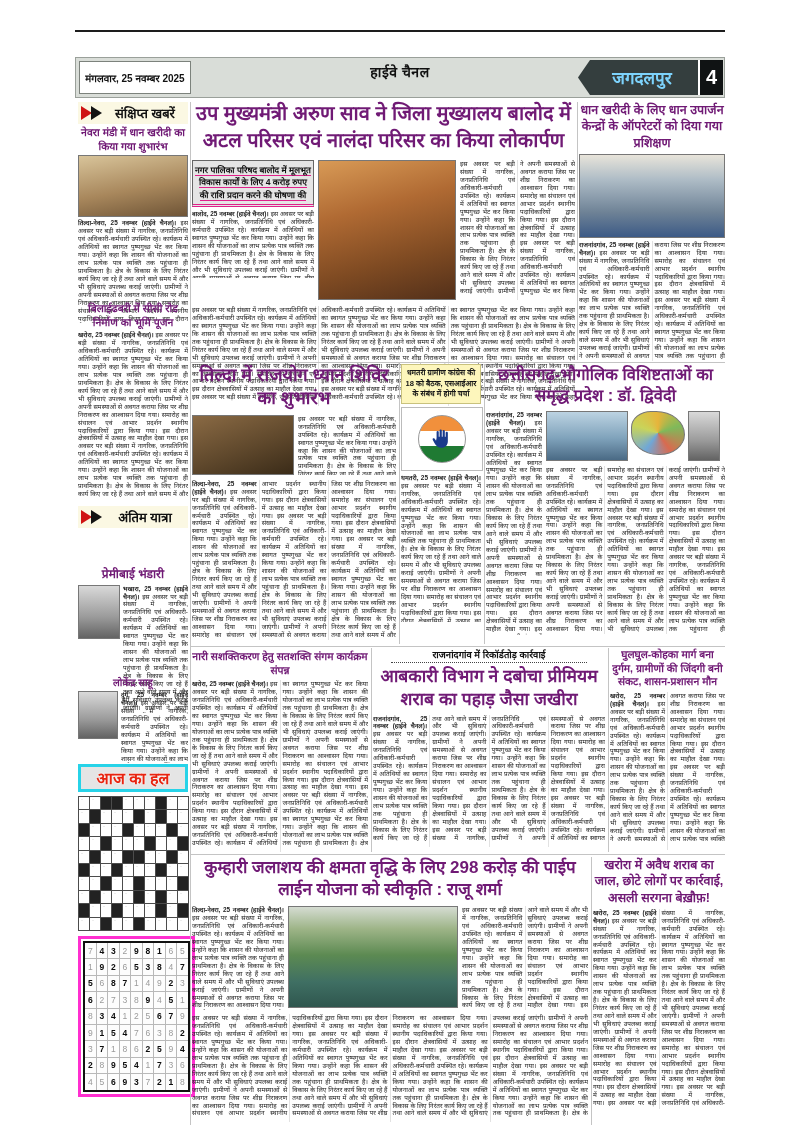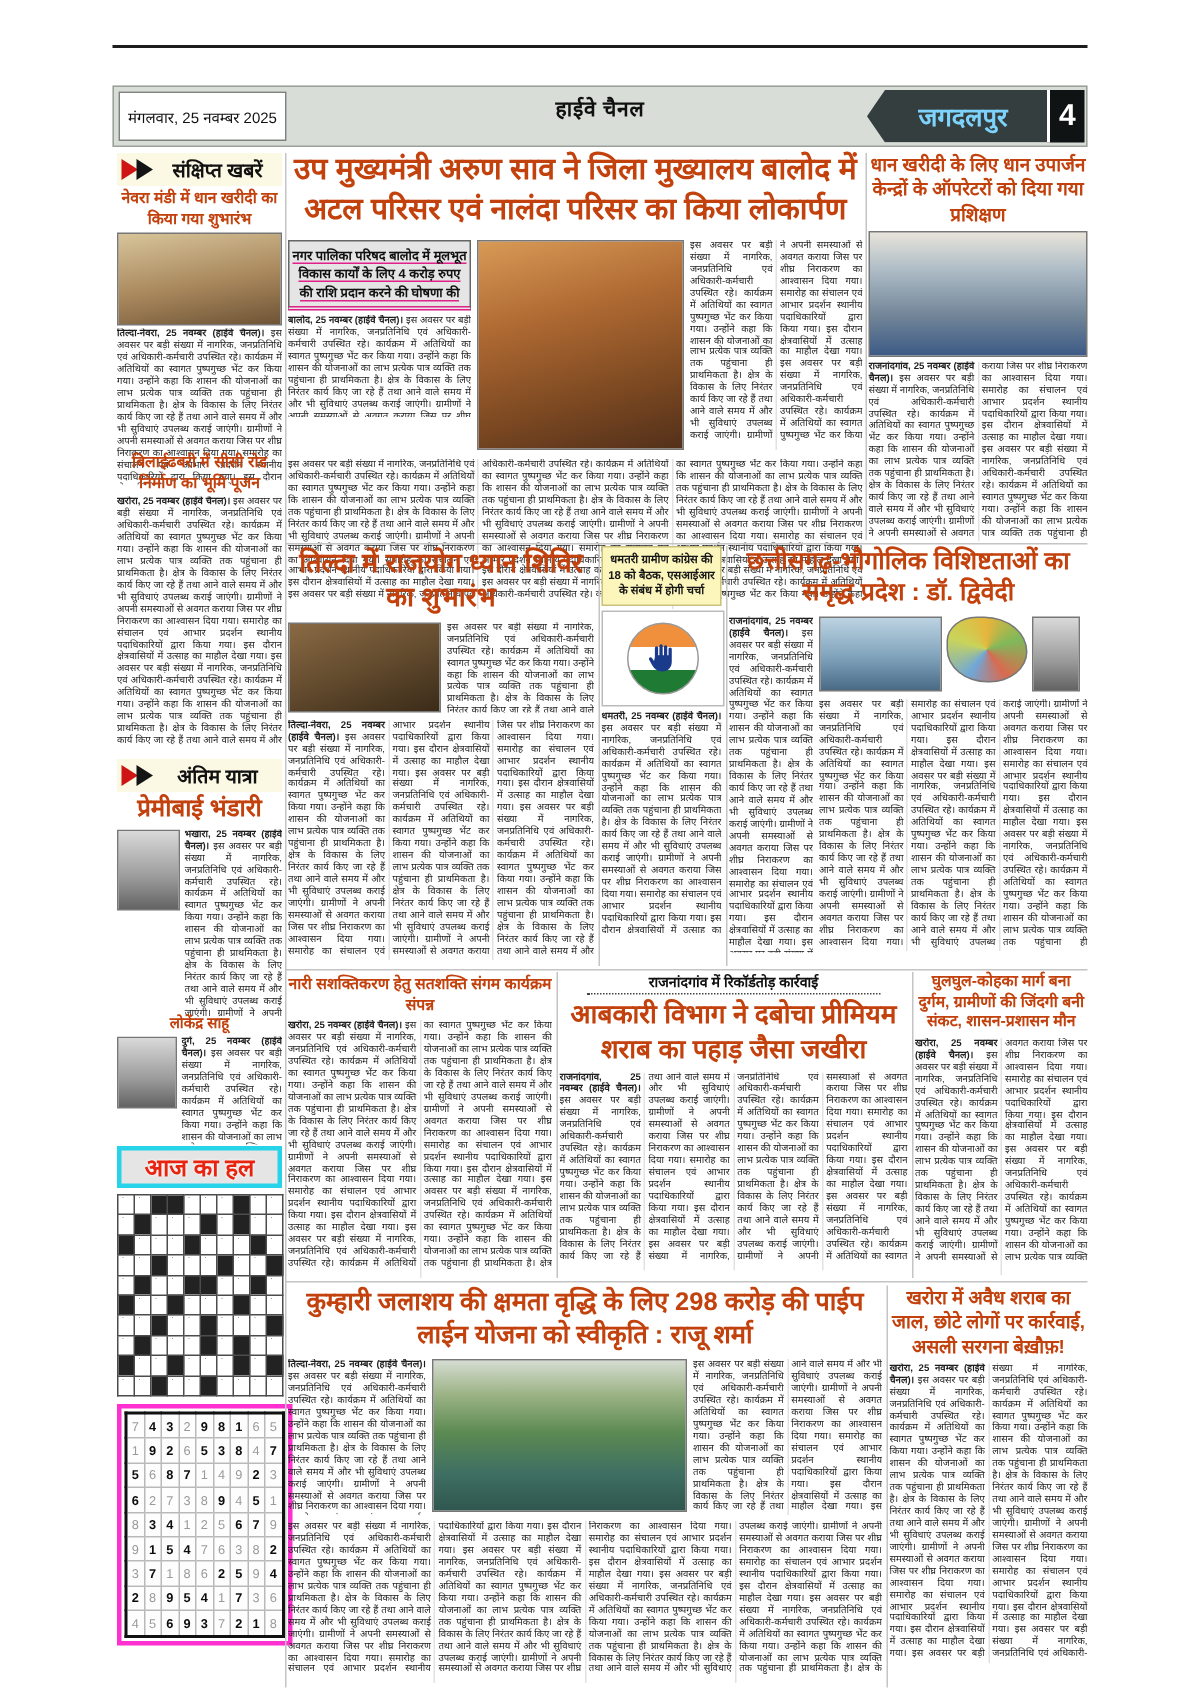--- a/index.html
+++ b/index.html
@@ -3,29 +3,29 @@
 <meta charset="utf-8">
 <style>
   html,body{margin:0;padding:0;background:#ffffff;}
   body{font-family:"Liberation Sans","DejaVu Sans",sans-serif;}
   .sheet{position:relative;width:800px;height:1133px;background:#fff;overflow:hidden;}
   .abs{position:absolute;}
   
   .toprule{position:absolute;left:75px;top:30px;width:650px;height:2px;background:#1d1d1d;}
   .masthead{position:absolute;left:75px;top:57px;width:650px;height:41px;background:#d9ddd8;border:1px solid #9aa09a;box-sizing:border-box;}
   .datebox{position:absolute;left:3px;top:3px;width:112px;height:33px;background:#fff;border:1px solid #7c827c;box-sizing:border-box;
-           font-size:10px;font-weight:normal;color:#111;display:flex;align-items:center;justify-content:center;}
+           font-size:10px;font-weight:bold;color:#111;display:flex;align-items:center;justify-content:center;}
   .mast-title{position:absolute;left:0;right:0;top:4px;text-align:center;font-size:14px;font-weight:900;color:#101010;letter-spacing:.5px;}
   .citytag{position:absolute;right:26px;top:2px;width:120px;height:35px;background:#343e3e;color:#7dd3fc;
            clip-path:polygon(12px 0,100% 0,100% 100%,12px 100%,0 50%);
            display:flex;align-items:center;justify-content:center;font-size:17px;font-weight:700;padding-left:8px;box-sizing:border-box;}
   .pagenum{position:absolute;right:1px;top:2px;width:23px;height:35px;background:#101314;color:#fff;border-left:2px solid #fff;
            display:flex;align-items:center;justify-content:center;font-size:20px;font-weight:900;}
   
-  .hl{font-weight:bold;color:#c2410c;text-align:center;line-height:1.3;}
+  .hl{font-weight:bold;color:#701a75;text-align:center;line-height:1.3;}
   .bt{font-size:6.4px;line-height:1.24;color:#1e1e1e;text-align:justify;overflow:hidden;word-break:break-word;}
   .dl{font-weight:bold;}
   .c2{column-count:2;column-gap:5px;column-rule:1px solid #e2e2e2;}
   .c3{column-count:3;column-gap:5px;column-rule:1px solid #e2e2e2;}
   .c4{column-count:4;column-gap:5px;column-rule:1px solid #e2e2e2;}
   
   .ph{border:1px solid #777;box-sizing:border-box;}
   .ph-stage{background:linear-gradient(165deg,#d89a56 0%,#b06a33 35%,#7e4a22 70%,#53301a 100%);}
   .ph-train{background:linear-gradient(180deg,#e8e4da 0%,#aebcc6 30%,#6e8296 70%,#3c5a86 100%);}
   .ph-mandi{background:linear-gradient(170deg,#d8c49a 0%,#a8875c 55%,#6e5436 100%);}
@@ -107,21 +107,21 @@
     <div class="bt" style="height:166px;margin-top:2px;"><b class="dl">खरोरा, 25 नवम्बर (हाईवे चैनल)।</b> <span>इस अवसर पर बड़ी संख्या में नागरिक, जनप्रतिनिधि एवं अधिकारी-कर्मचारी उपस्थित रहे। कार्यक्रम में अतिथियों का स्वागत पुष्पगुच्छ भेंट कर किया गया। उन्होंने कहा कि शासन की योजनाओं का लाभ प्रत्येक पात्र व्यक्ति तक पहुंचाना ही प्राथमिकता है। क्षेत्र के विकास के लिए निरंतर कार्य किए जा रहे हैं तथा आने वाले समय में और भी सुविधाएं उपलब्ध कराई जाएंगी। ग्रामीणों ने अपनी समस्याओं से अवगत कराया जिस पर शीघ्र निराकरण का आश्वासन दिया गया। समारोह का संचालन एवं आभार प्रदर्शन स्थानीय पदाधिकारियों द्वारा किया गया। इस दौरान क्षेत्रवासियों में उत्साह का माहौल देखा गया। इस अवसर पर बड़ी संख्या में नागरिक, जनप्रतिनिधि एवं अधिकारी-कर्मचारी उपस्थित रहे। कार्यक्रम में अतिथियों का स्वागत पुष्पगुच्छ भेंट कर किया गया। उन्होंने कहा कि शासन की योजनाओं का लाभ प्रत्येक पात्र व्यक्ति तक पहुंचाना ही प्राथमिकता है। क्षेत्र के विकास के लिए निरंतर कार्य किए जा रहे हैं तथा आने वाले समय में और भी सुविधाएं उपलब्ध कराई जाएंगी। ग्रामीणों ने अपनी समस्याओं से अवगत कराया जिस पर शीघ्र निराकरण का आश्वासन दिया गया। समारोह का संचालन एवं आभार प्रदर्शन स्थानीय पदाधिकारियों द्वारा किया गया। इस दौरान क्षेत्रवासियों में उत्साह का माहौल देखा गया।</span></div>
   </div>
 
   <div class="abs secband" style="left:78px;top:506px;width:110px;height:22px;">
     <span class="chev chev-red"></span>
     <span class="chev chev-black"></span>
     <span class="t">अंतिम यात्रा</span>
   </div>
 
   <div class="abs" style="left:78px;top:530px;width:110px;">
-    <div class="hl" style="font-size:16px;">प्रेमीबाई भंडारी</div>
+    <div class="hl" style="font-size:12px;margin-top:37px;">प्रेमीबाई भंडारी</div>
     <div style="overflow:hidden;margin-top:2px;height:128px;">
       <div class="ph ph-port" style="width:42px;height:54px;float:left;margin:0 3px 2px 0;"></div>
       <div class="bt" style="height:128px;"><b class="dl">भखारा, 25 नवम्बर (हाईवे चैनल)।</b> <span>इस अवसर पर बड़ी संख्या में नागरिक, जनप्रतिनिधि एवं अधिकारी-कर्मचारी उपस्थित रहे। कार्यक्रम में अतिथियों का स्वागत पुष्पगुच्छ भेंट कर किया गया। उन्होंने कहा कि शासन की योजनाओं का लाभ प्रत्येक पात्र व्यक्ति तक पहुंचाना ही प्राथमिकता है। क्षेत्र के विकास के लिए निरंतर कार्य किए जा रहे हैं तथा आने वाले समय में और भी सुविधाएं उपलब्ध कराई जाएंगी। ग्रामीणों ने अपनी समस्याओं से अवगत कराया जिस पर शीघ्र निराकरण का आश्वासन दिया गया। समारोह का संचालन एवं आभार प्रदर्शन स्थानीय पदाधिकारियों द्वारा किया गया। इस दौरान क्षेत्रवासियों में उत्साह का माहौल देखा गया।</span></div>
     </div>
   </div>
 
   <div class="abs" style="left:78px;top:676px;width:110px;">
     <div class="hl" style="font-size:10px;">लोकेंद्र साहू</div>
     <div style="overflow:hidden;margin-top:2px;height:72px;">
       <div class="ph ph-port" style="width:40px;height:48px;float:left;margin:0 3px 2px 0;"></div>

